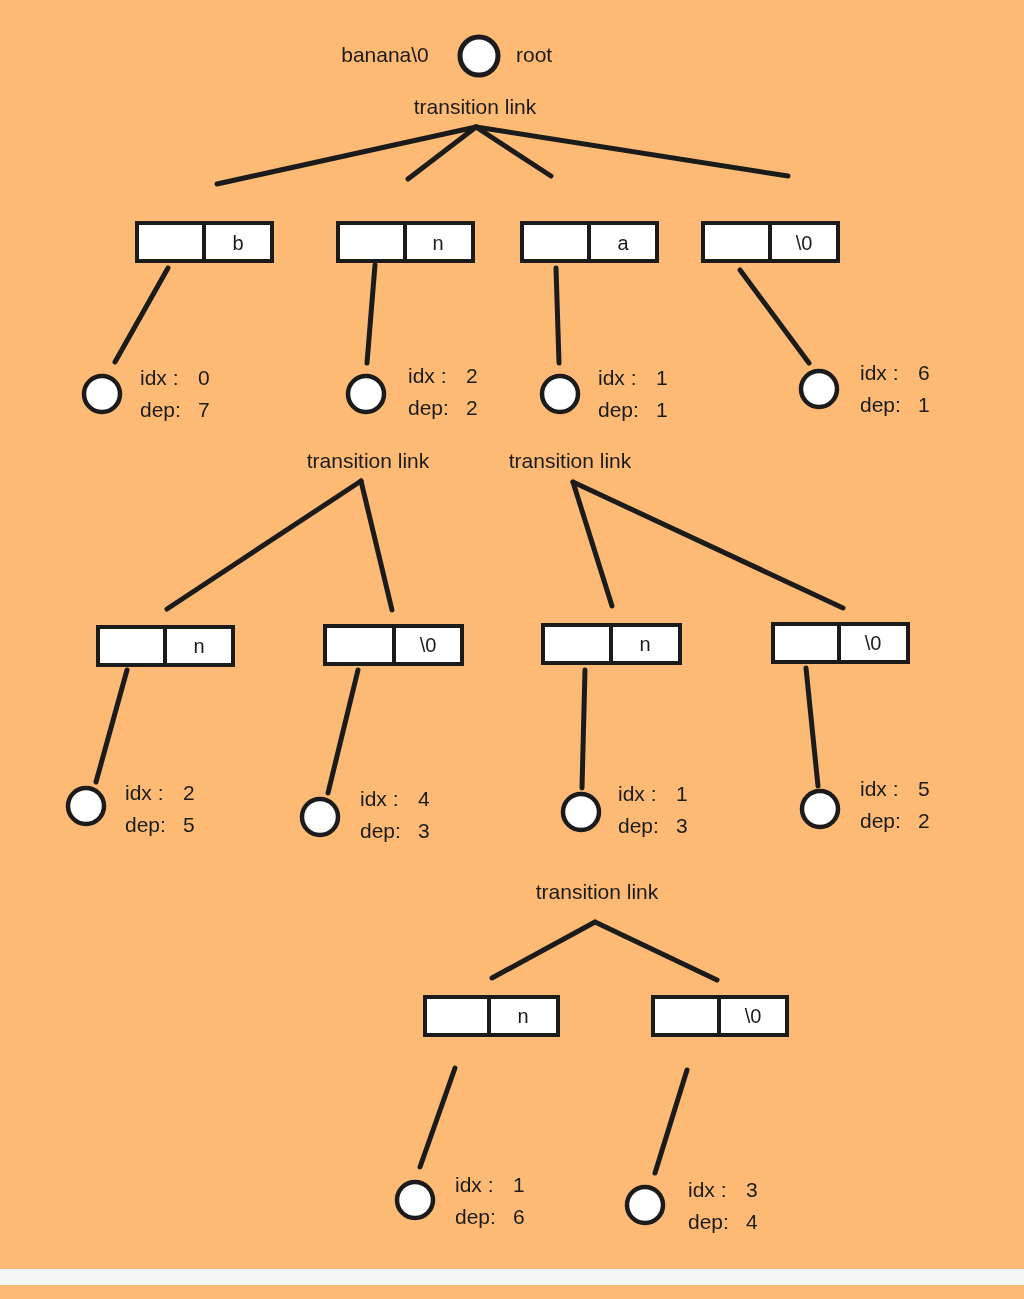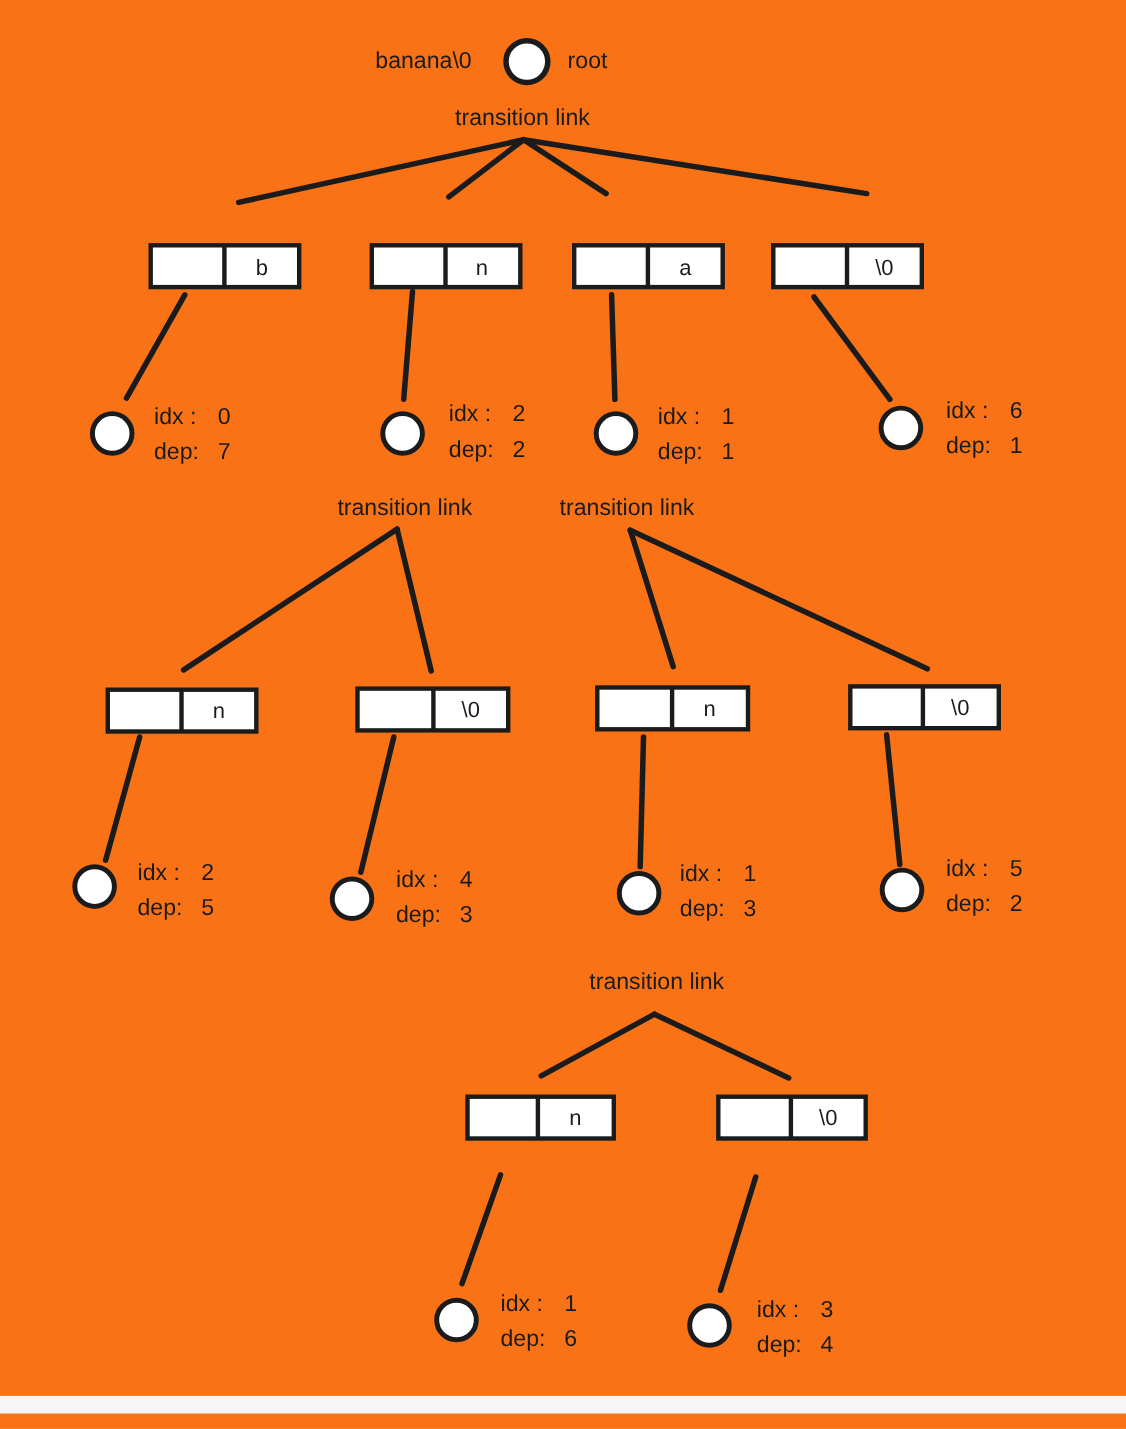--- a/index.html
+++ b/index.html
@@ -1,16 +1,16 @@
 <!DOCTYPE html>
 <html><head>
 <meta charset="utf-8">
 <style>
   html, body { margin: 0; padding: 0; background: #ffffff; }
-  .stage { position: relative; width: 1024px; height: 1299px; background: #f97316; overflow: hidden; }
+  .stage { position: relative; width: 1024px; height: 1299px; background: #fdba74; overflow: hidden; }
   svg text {
     fill: #1b1b1b;
     font-family: "Liberation Sans", sans-serif;
   }
   .lbl  { font-size: 21px; }
   .char { font-size: 20px; }
   .mid  { text-anchor: middle; }
   .band { position: absolute; left: 0; right: 0; bottom: 14px; height: 16px; background: #f6f6f6; }
 </style>
 </head>

